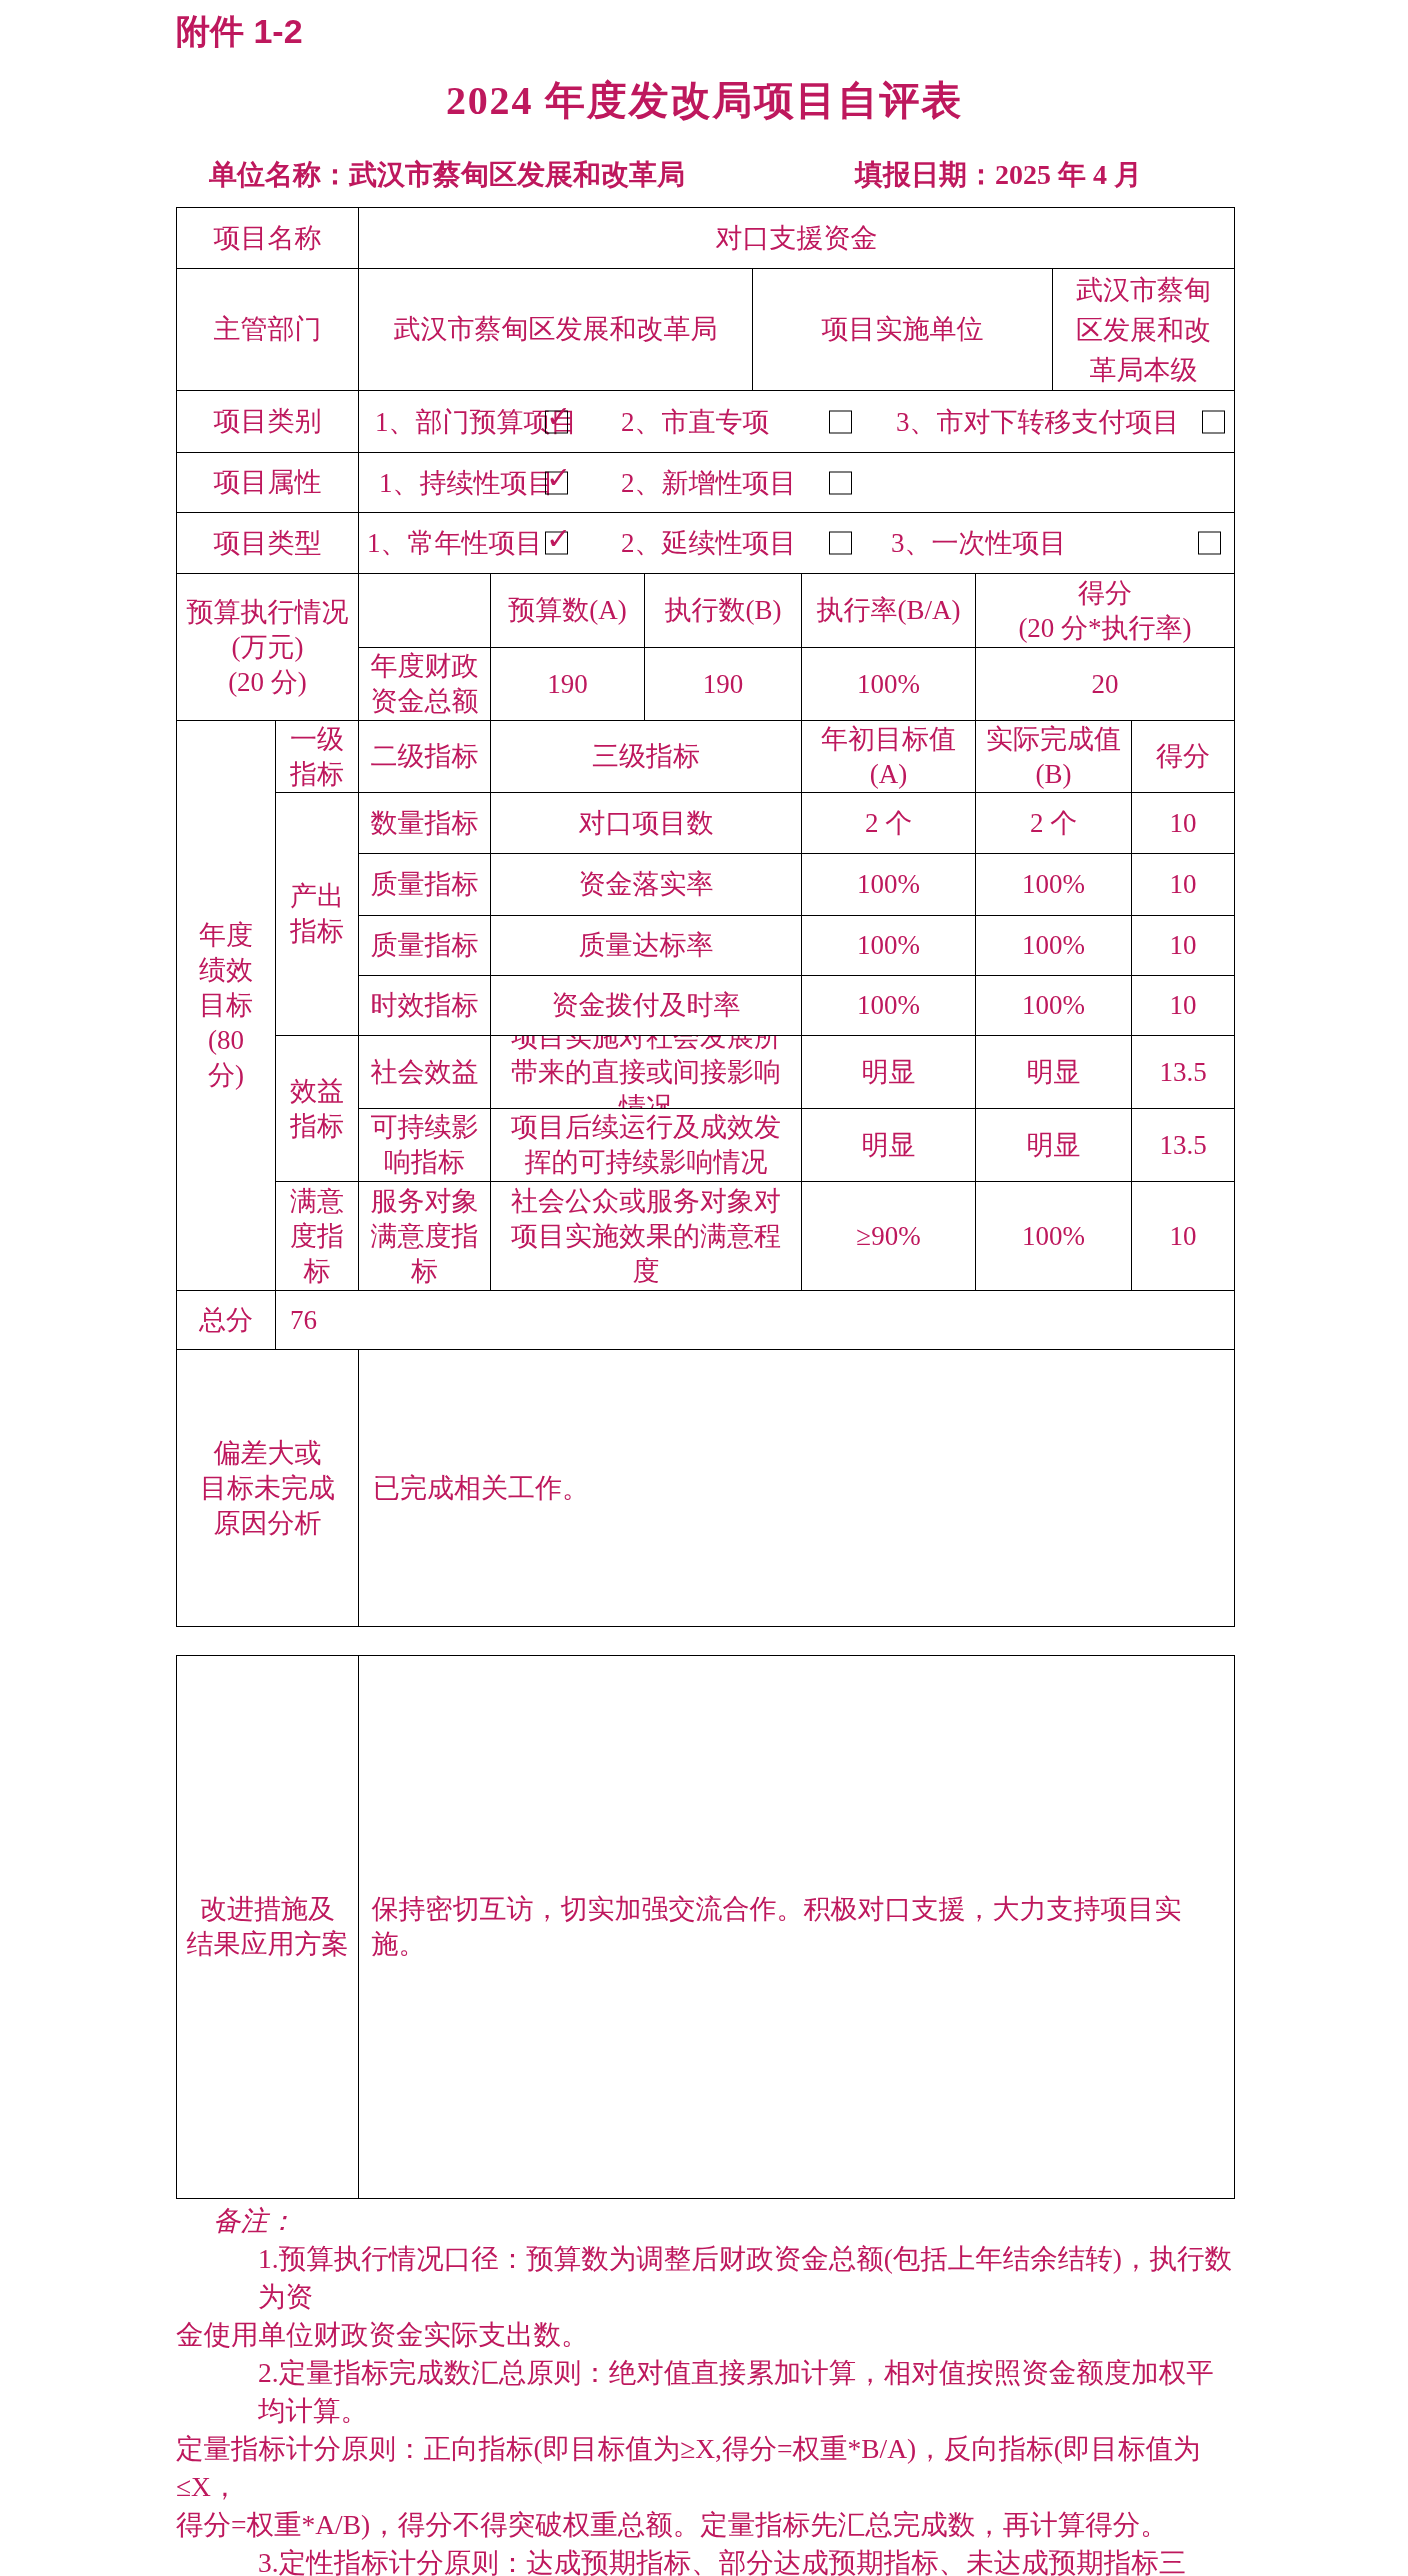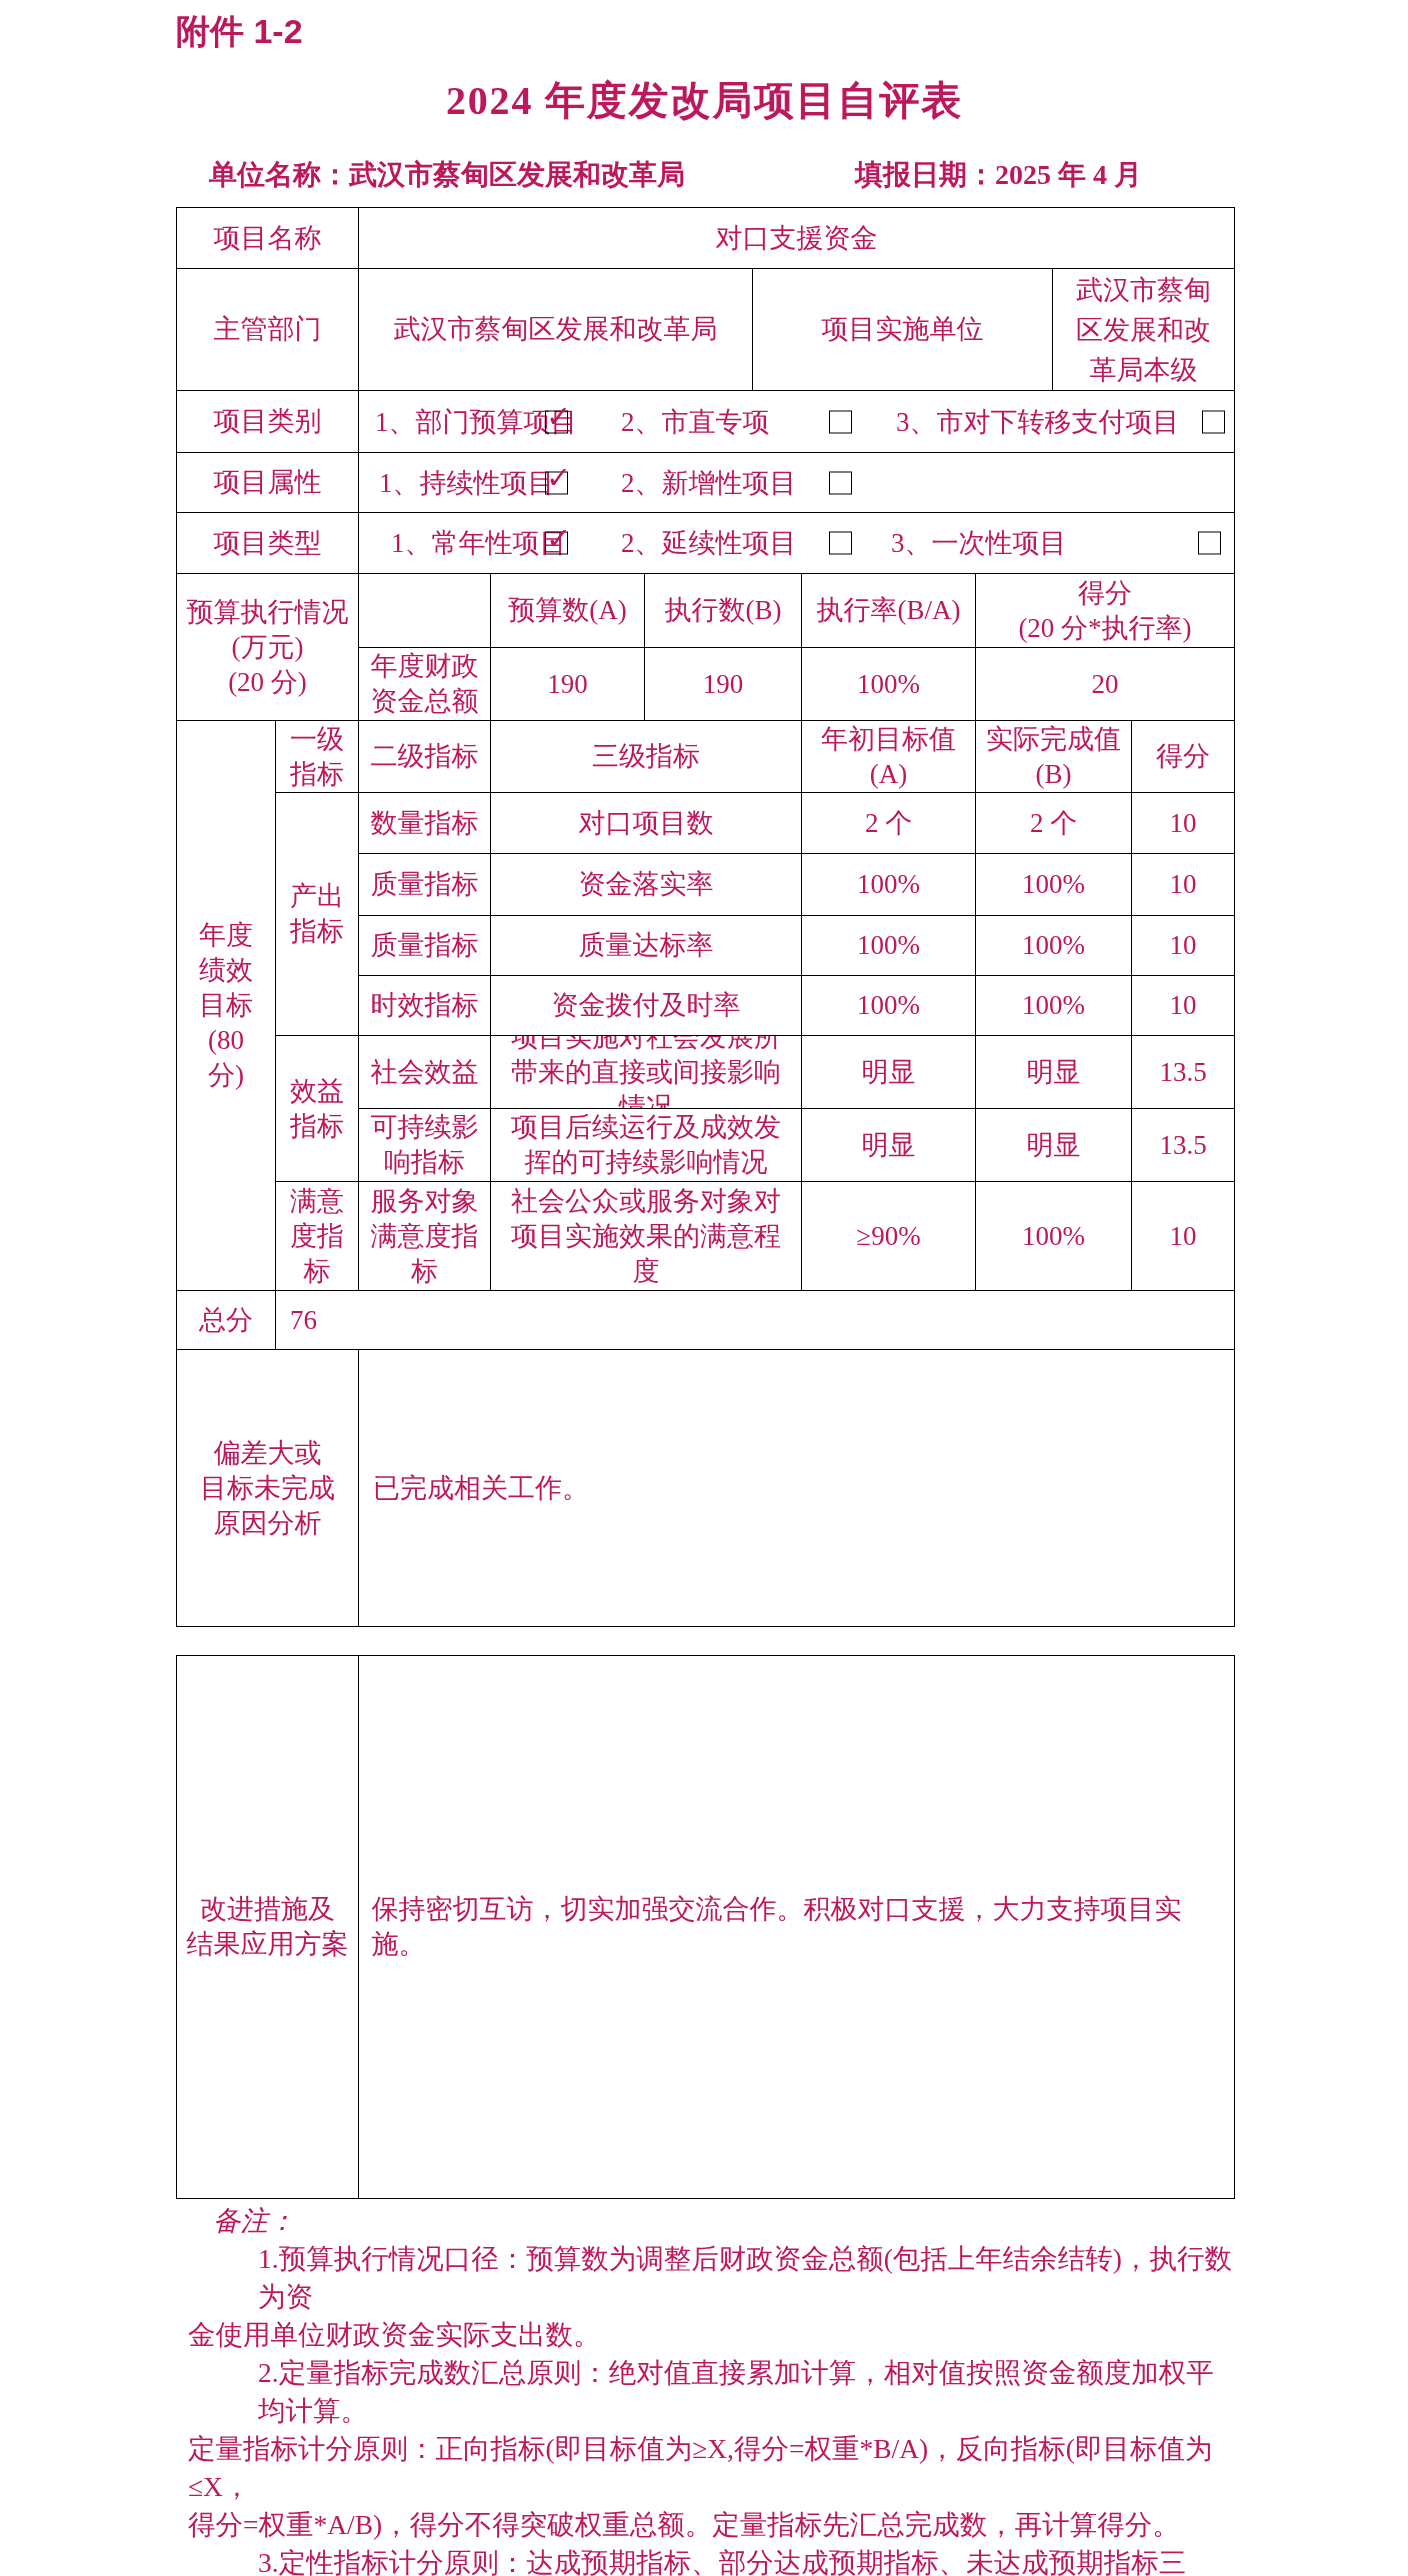--- a/index.html
+++ b/index.html
@@ -41,21 +41,21 @@
   
   #t2 { position:absolute; left:176px; top:1655px; display:grid; border:1.8px solid #000;
         grid-template-columns:182px 875px; grid-template-rows:542px; }
   #t2 .cell { border:none; }
   #t2 .lab { border-right:1.8px solid #000; }
 
   
   #notes { position:absolute; left:176px; top:2202px; width:1065px; font-size:27.5px; line-height:38px; }
   .n-title { margin-left:37px;font-style:italic; }
   .n-ind   { margin-left:82px; }
-  .n-cont  { margin-left:12px; }
+  .n-cont  { margin-left:0; }
 </style>
 </head>
 <body>
 
 <div id="page">
 
   <div class="attach">附件 1-2</div>
   <div class="title">2024 年度发改局项目自评表</div>
   <div class="sub-unit">单位名称：武汉市蔡甸区发展和改革局</div>
   <div class="sub-date">填报日期：2025 年 4 月</div>
@@ -85,21 +85,21 @@
     <div class="cell" style="grid-area:4/1/5/3">项目属性</div>
     <div class="cell er cbcell" style="grid-area:4/3/5/11">
       <span class="cbt" style="left:20px">1、持续性项目</span>
       <span class="cbb checked" style="left:186px"></span>
       <span class="cbt" style="left:262px">2、新增性项目</span>
       <span class="cbb" style="left:470px"></span>
     </div>
 
     <div class="cell" style="grid-area:5/1/6/3">项目类型</div>
     <div class="cell er cbcell" style="grid-area:5/3/6/11">
-      <span class="cbt" style="left:32px">1、常年性项目</span>
+      <span class="cbt" style="left:8px">1、常年性项目</span>
       <span class="cbb checked" style="left:186px"></span>
       <span class="cbt" style="left:262px">2、延续性项目</span>
       <span class="cbb" style="left:470px"></span>
       <span class="cbt" style="left:532px">3、一次性项目</span>
       <span class="cbb" style="left:839px"></span>
     </div>
 
     <div class="cell pre" style="grid-area:6/1/8/3">预算执行情况
 (万元)
 (20 分)</div>

